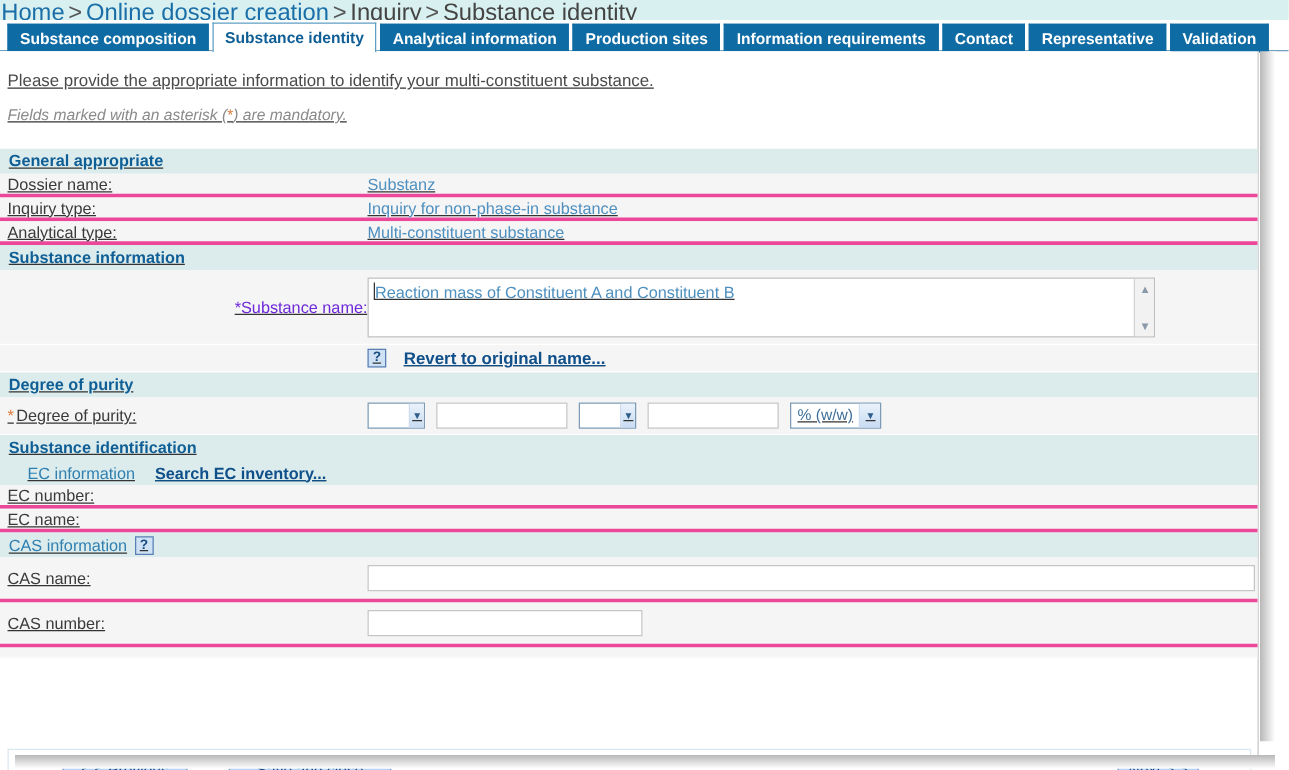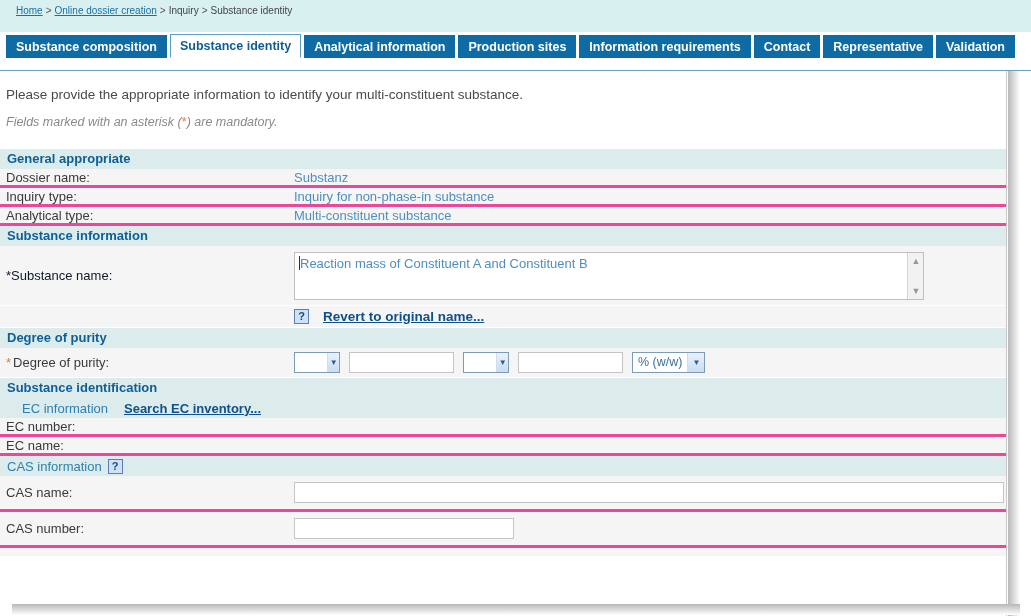--- a/index.html
+++ b/index.html
@@ -9,39 +9,39 @@
     width: 1031px; height: 616px;
     background: #ffffff;
     font-family: "Liberation Sans", sans-serif;
     font-size: 13px;
     color: #333333;
     overflow: hidden;
   }
 
   
   .breadcrumb {
-    height: 32px;
+    height: 16px;
     background: #d9f0f0;
-    padding: 2px 0 0 16px;
-    font-size: 10px;
+    padding: 2px 0 0 1px;
+    font-size: 19px;
     color: #444;
     white-space: nowrap;
     line-height: 17px;
   }
   .breadcrumb a {
     color: #1a6fa8;
     text-decoration: underline;
     cursor: pointer;
   }
   .breadcrumb .sep { color: #555; padding: 0 3px; }
   .breadcrumb .plain { color: #444; }
 
   
   .tabbar {
-    height: 39px;
+    height: 25px;
     background: #ffffff;
     border-bottom: 1px solid #6f9fbf;
     position: relative;
     padding-left: 6px;
     white-space: nowrap;
     font-size: 0;
   }
   .tab {
     display: inline-block;
     height: 23px;
@@ -70,20 +70,21 @@
     margin-top: 1px;
     z-index: 3;
   }
 
   
   .page {
     position: relative;
     width: 937px;
     height: 566px;
     background: #ffffff;
+    text-decoration: underline;
   }
   .content {
     width: 1007px;
     background: #ffffff;
     border-right: 1px solid #c8c8c8;
     height: 566px;
     position: relative;
   }
   .shadow-right {
     position: absolute;
@@ -186,21 +187,21 @@
   }
 
   
   .name-row {
     background: #f5f5f5;
     display: flex;
     align-items: center;
     height: 60px;
     border-bottom: 1px solid #ffffff;
   }
-  .name-row .lbl { width: 294px; flex: 0 0 294px; padding-left: 6px; font-size: 13px; color: #0f172a;}
+  .name-row .lbl { width: 294px; flex: 0 0 294px; padding-left: 6px; font-size: 13px; color: #6d28d9; text-align: right;}
   .name-box {
     width: 630px;
     height: 48px;
     background: #ffffff;
     border: 1px solid #bfbfbf;
     position: relative;
     overflow: hidden;
   }
   .name-box .txt {
     padding: 3px 4px 0 5px;

